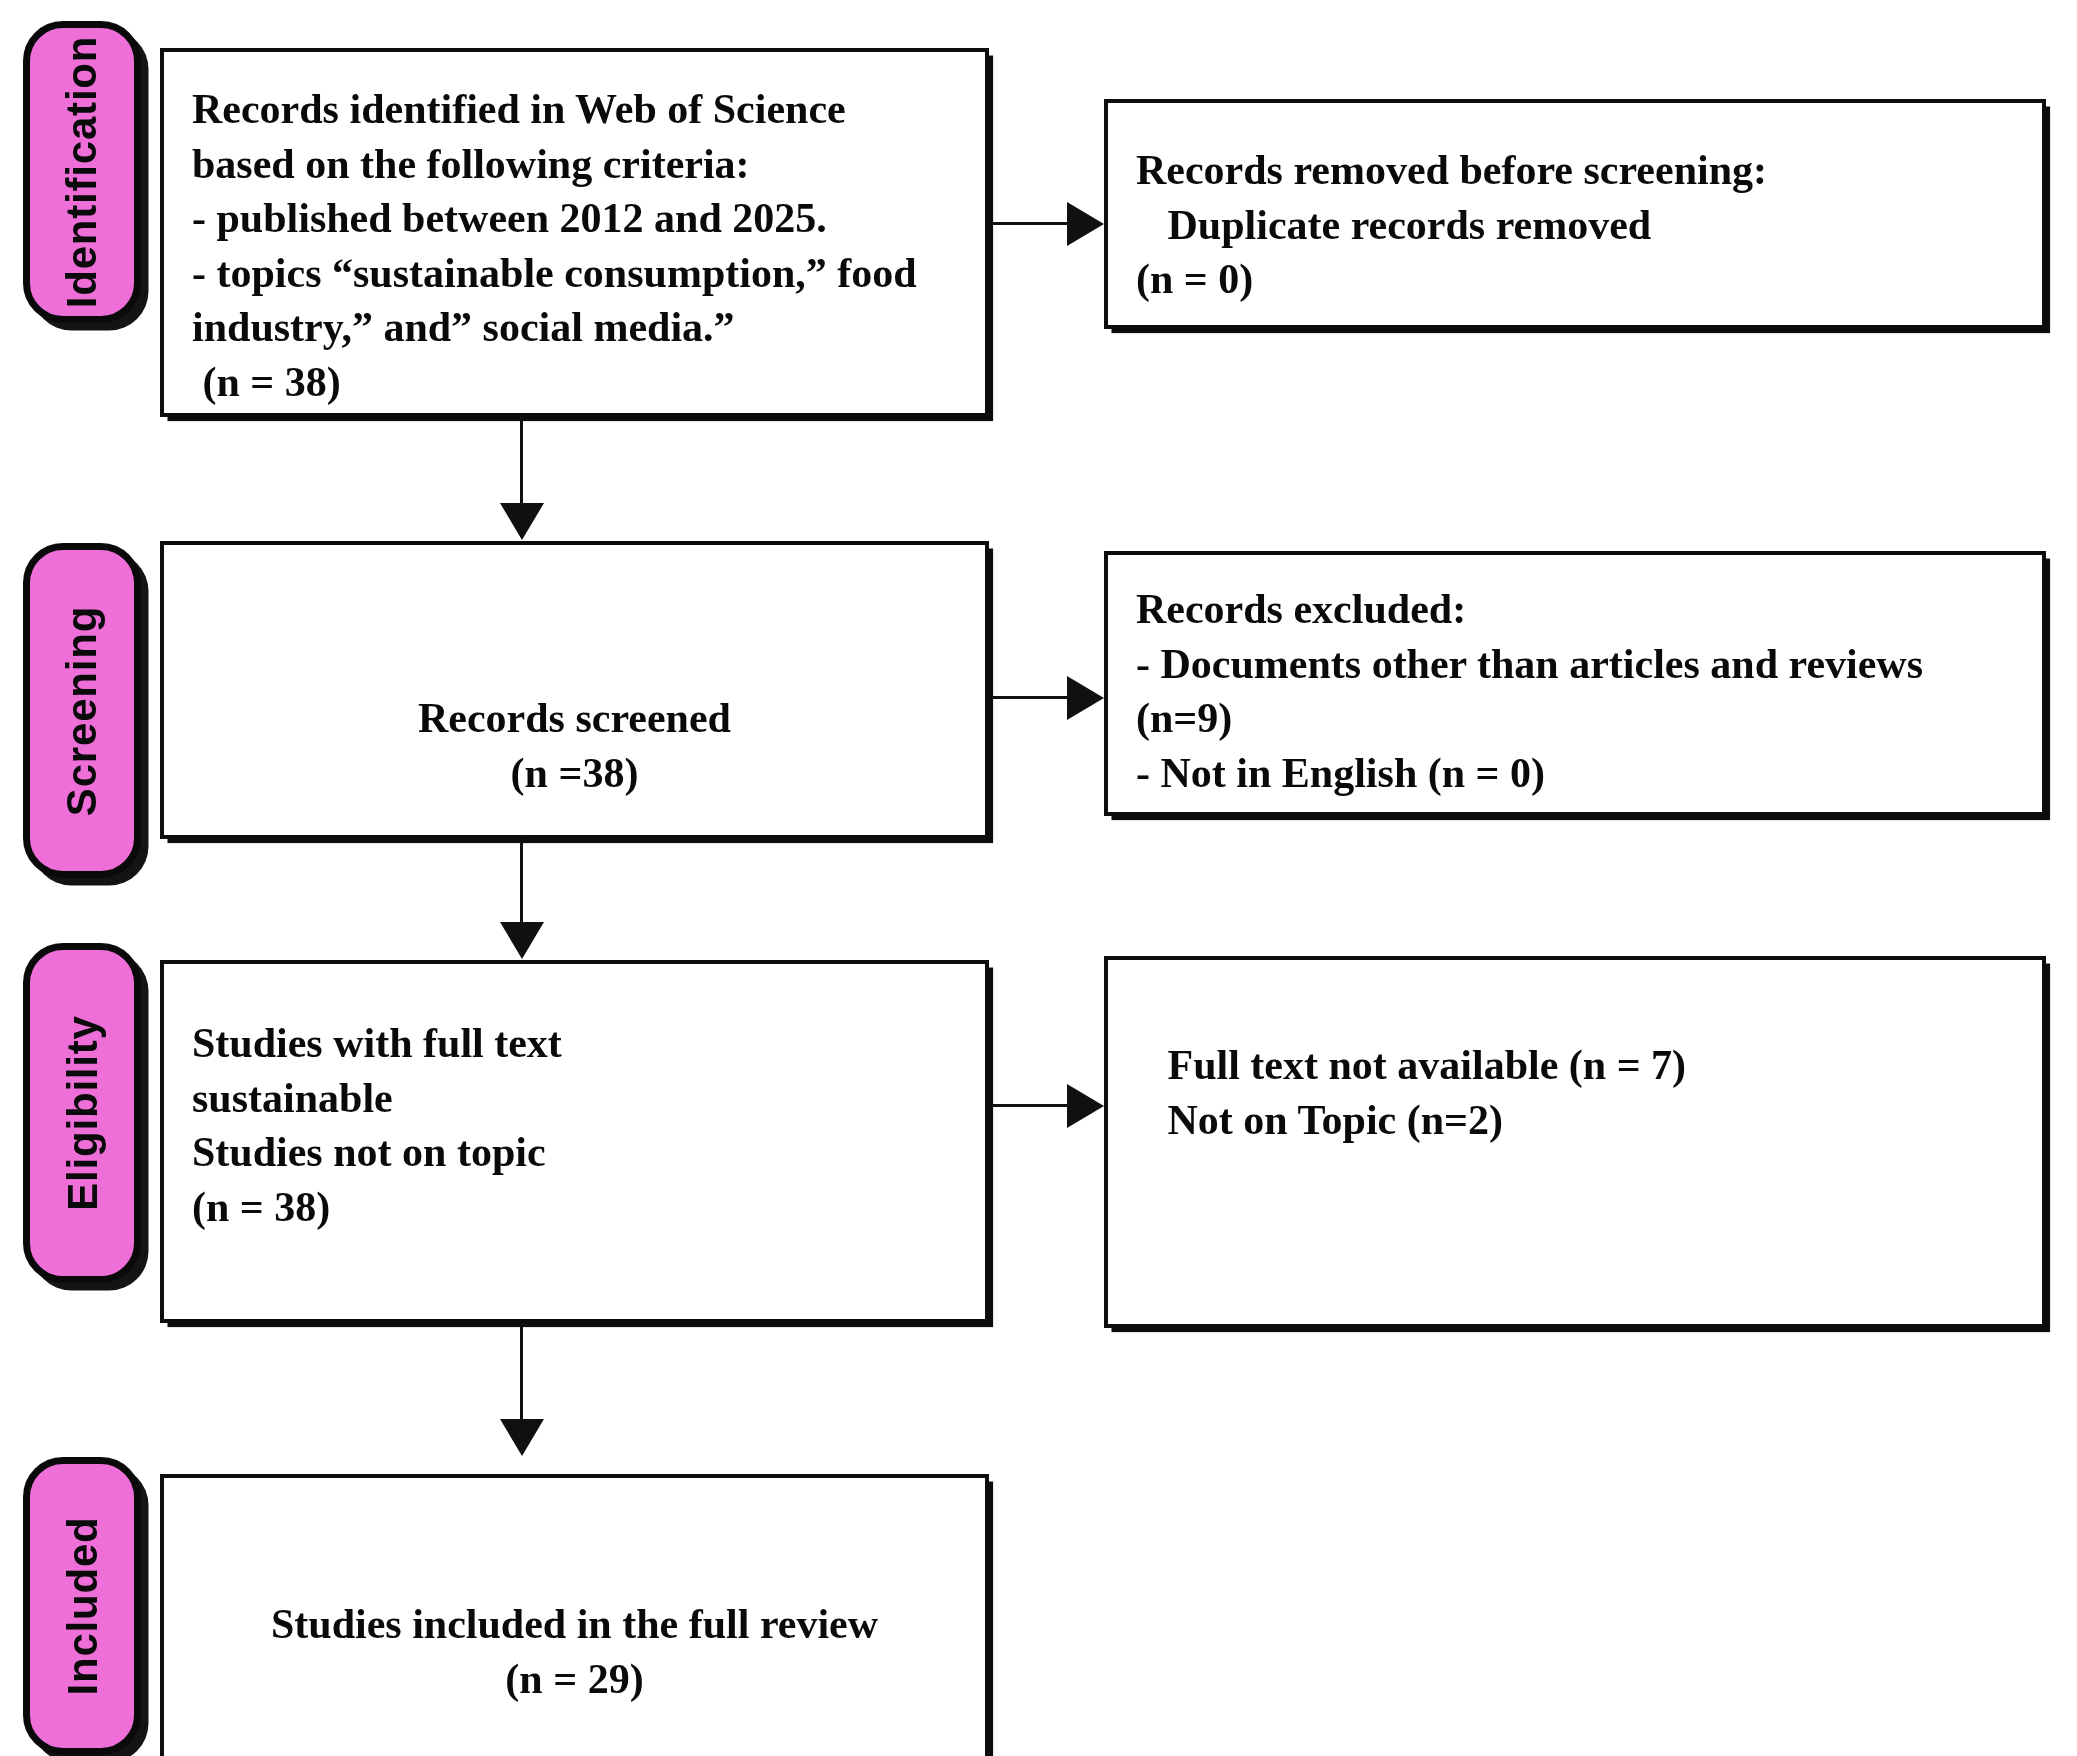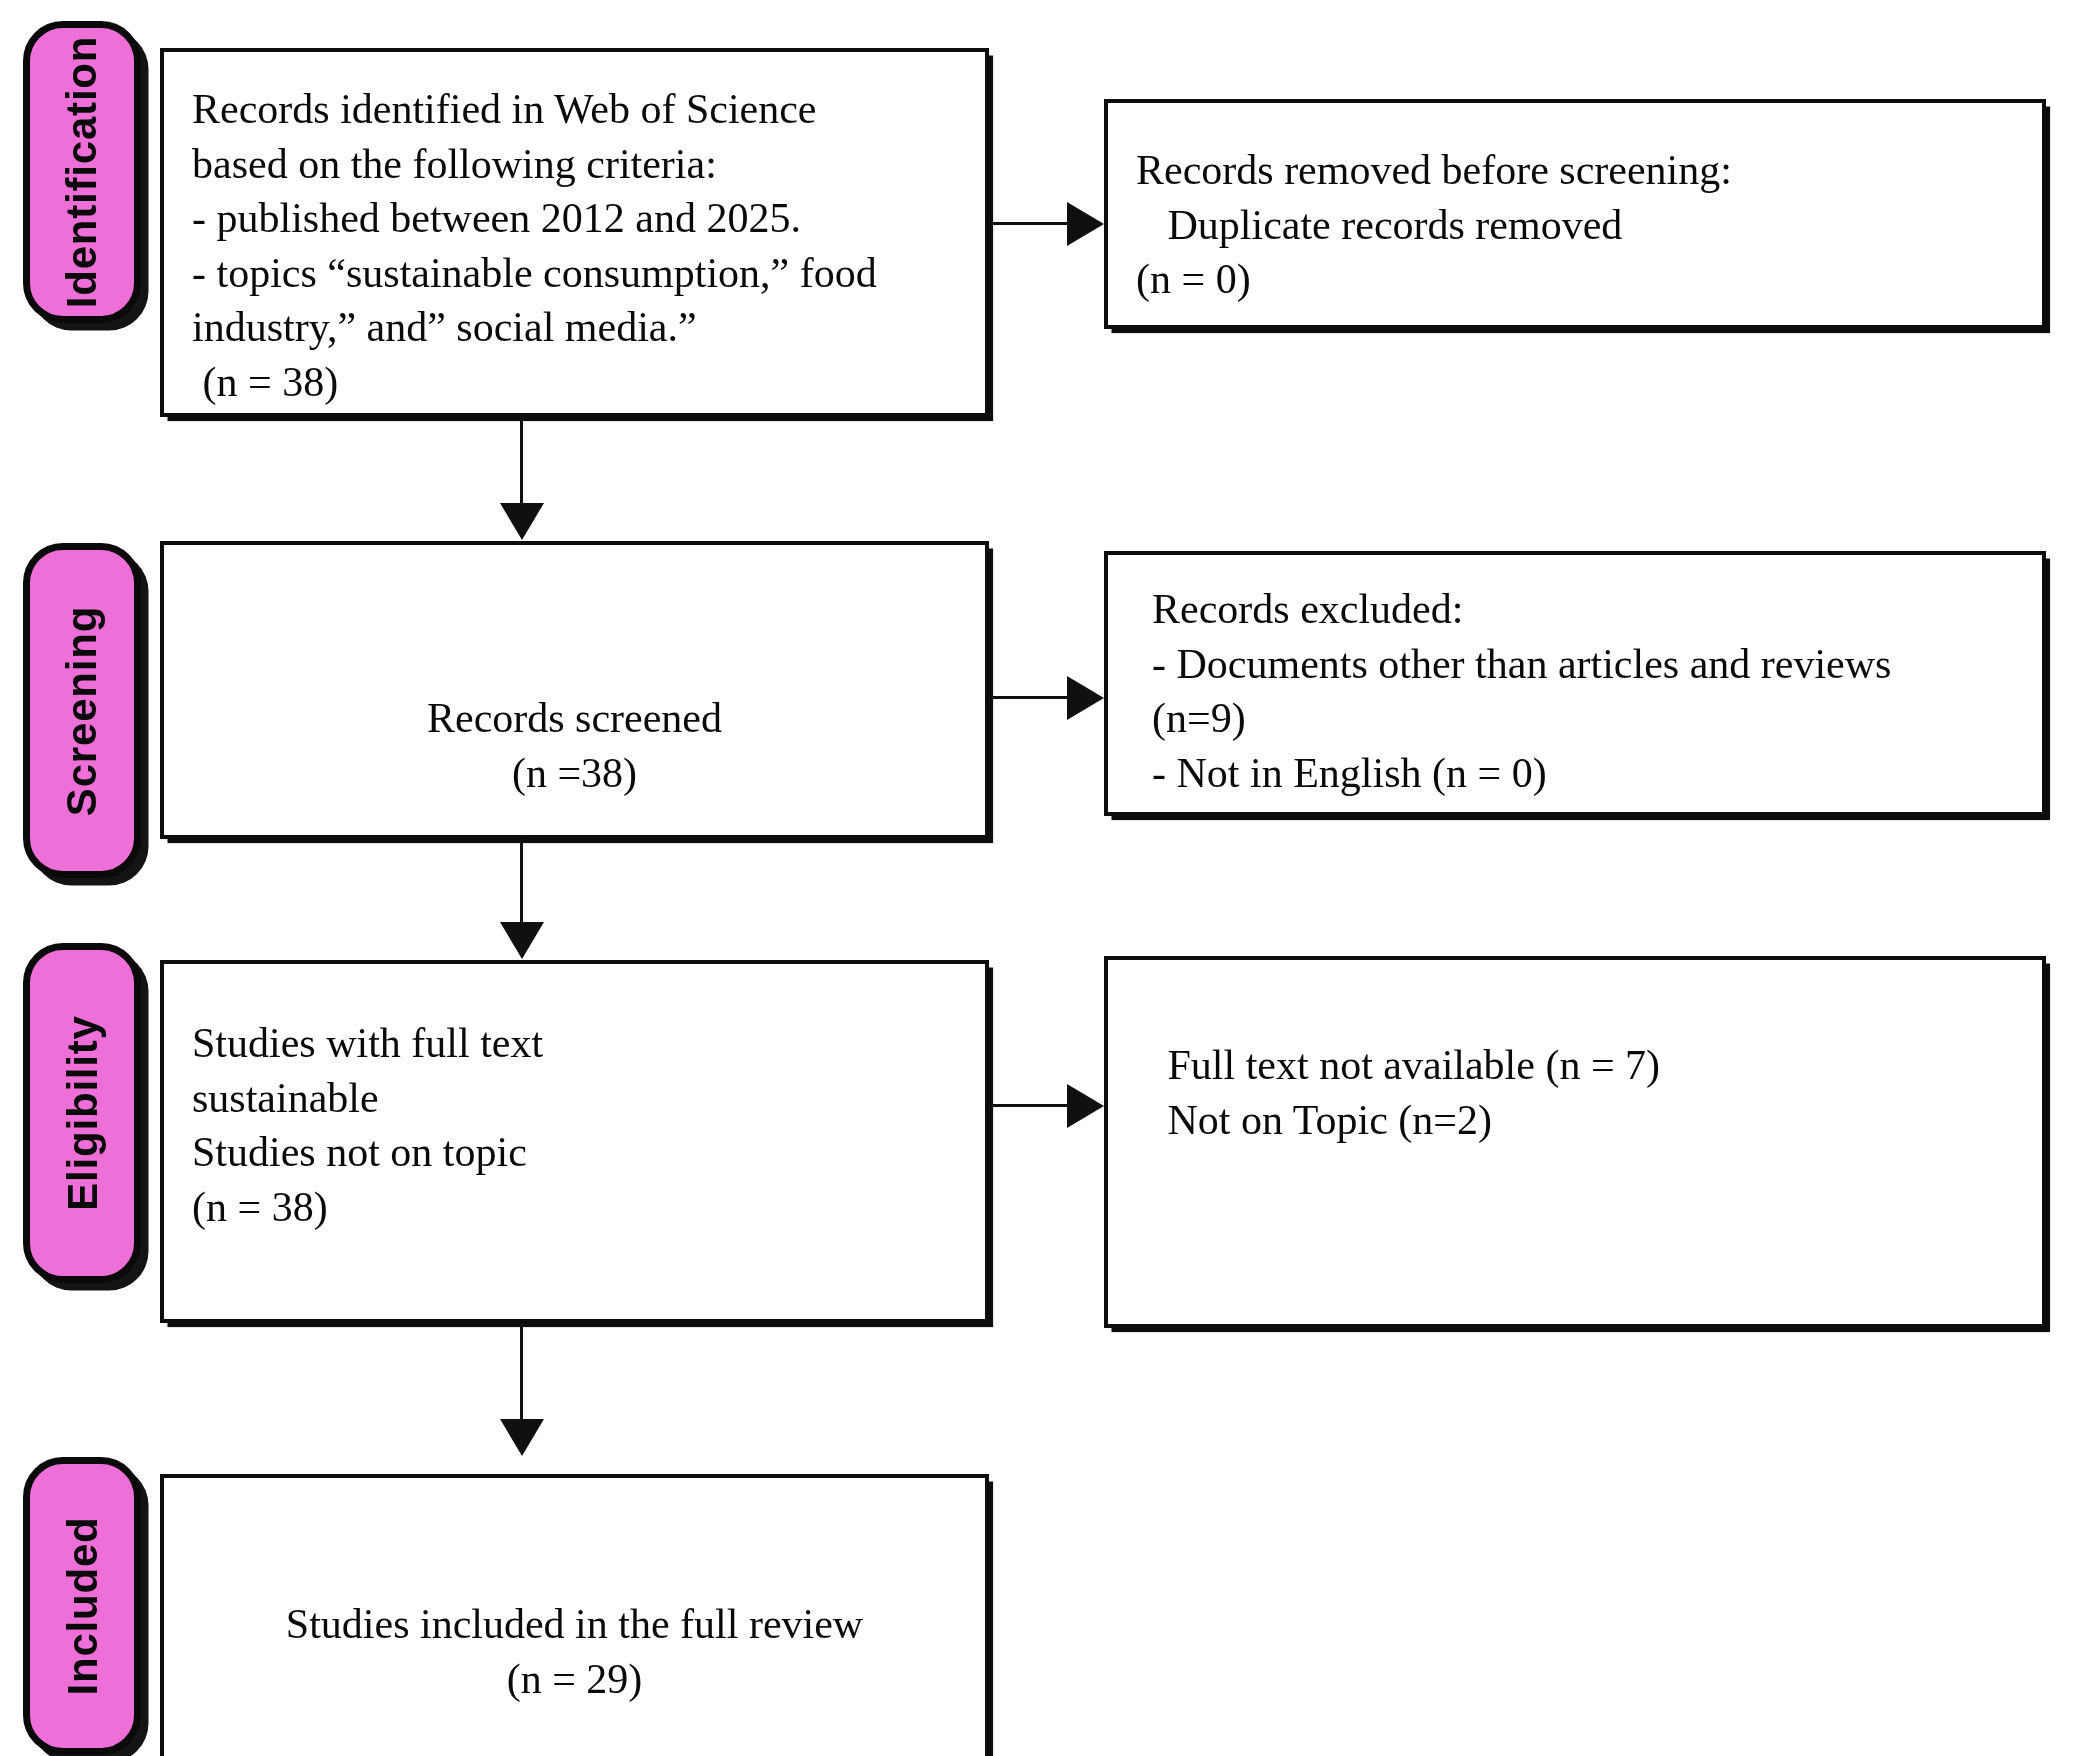--- a/index.html
+++ b/index.html
@@ -32,20 +32,21 @@
     position:absolute;
     background:#ffffff;
     border:4.2px solid #0d0d0d;
     box-shadow:5.8px 5.8px 0 -1.7px rgba(0,0,0,0.95);
     box-sizing:border-box;
   }
   .box .box-body{
     position:absolute;
     left:0;right:0;
     padding:0 28px;
+    font-weight:bold;
   }
   .box p{
     margin:0;
     font-family:"Liberation Serif",serif;
     font-size:42px;
     line-height:1.30;
     color:#0a0a0a;
     white-space:pre-wrap;
   }
   .center{text-align:center;margin-top:37px;}
@@ -115,21 +116,21 @@
   <div class="arrow-down" style="left:500px;top:503px;"></div>
 
   <div class="box" style="left:160px;top:541px;width:829px;height:298px;">
     <div class="box-body center" style="top:109px;">
       <p class="center">Records screened</p>
       <p class="center">(n =38)</p>
     </div>
   </div>
 
   <div class="box" style="left:1104px;top:551px;width:942px;height:265px;">
-    <div class="box-body" style="top:27px;margin-left:16px;">
+    <div class="box-body" style="top:27px;">
       <p>Records excluded:</p>
       <p>- Documents other than articles and reviews</p>
       <p>(n=9)</p>
       <p>- Not in English (n = 0)</p>
     </div>
   </div>
 
   <div class="hline thinh" style="left:989px;top:696px;width:83px;"></div>
   <div class="arrow-right" style="left:1067px;top:676px;"></div>
 

